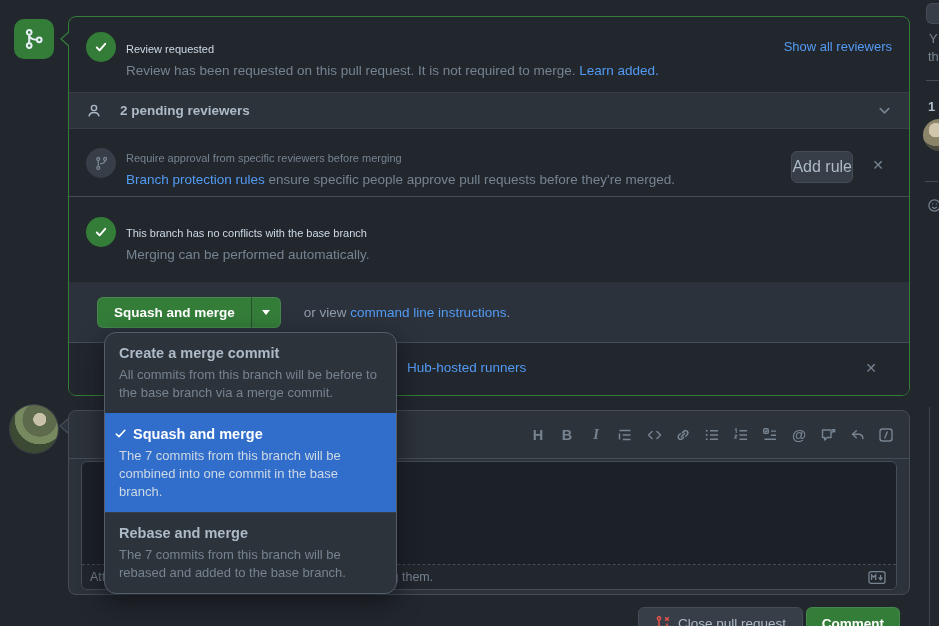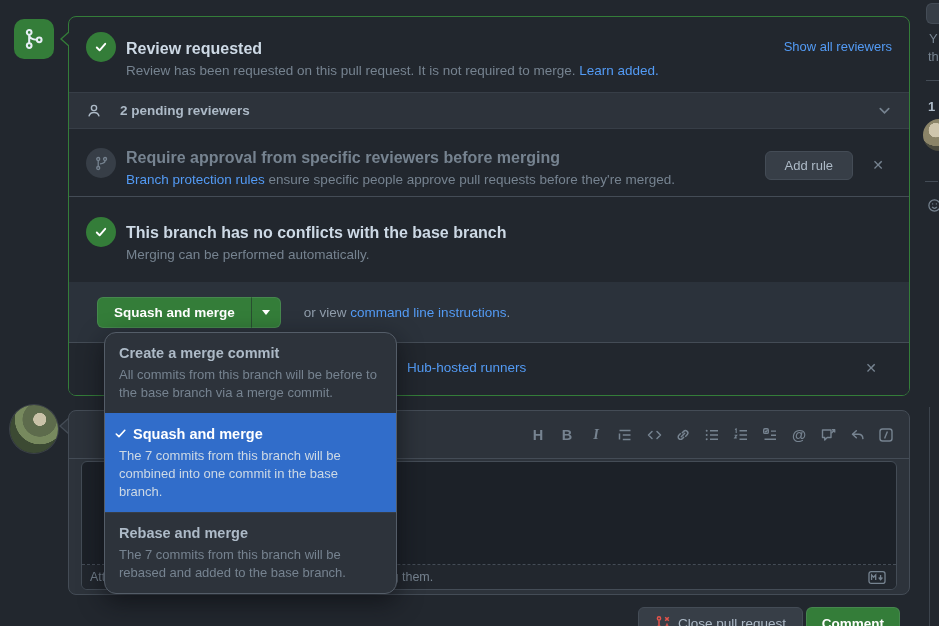--- a/index.html
+++ b/index.html
@@ -22,38 +22,38 @@
   .box-caret, .box-caret:after{ position:absolute; width:0; height:0;
     border-top:8px solid transparent; border-bottom:8px solid transparent; }
   .box-caret{ left:-9px; top:14px; border-right:9px solid #347d39; }
   .box-caret:after{ content:""; left:1.5px; top:-8px; border-right:9px solid #22272e; }
 
   .sect{ position:relative; padding-left:57px; padding-right:16px; }
   .sect .status-circle{ position:absolute; left:17px; width:30px; height:30px; border-radius:50%;
     display:flex; align-items:center; justify-content:center; }
   .circle-green{ background:#347d39; color:#fff; }
   .circle-gray{ background:#373e47; color:#768390; }
-  .sect-title{ font-size:16px; font-weight:700; color:#cdd9e5; line-height:20px; }
+  .sect-title{ font-size:11px; font-weight:400; color:#cdd9e5; line-height:20px; }
   .sect-title.muted{ color:#768390; }
   .sect-desc{ color:#768390; line-height:20px; margin-top:2px; }
   a.link{ color:#539bf5; text-decoration:none; cursor:pointer; }
 
   .sect-review{ padding-top:15px; height:76px; border-bottom:1px solid #373e47; }
   .sect-review .status-circle{ top:15px; }
   .sect-review .sect-title{ margin-top:7px; }
   .show-all{ position:absolute; right:17px; top:22px; font-size:13px; }
 
   .pending-row{ height:36px; background:#2d333b; border-bottom:1px solid #373e47;
     display:flex; align-items:center; gap:18px; padding:0 17px; font-weight:700; color:#adbac7; }
   .pending-row .chev{ margin-left:auto; color:#768390; }
 
   .sect-protect{ padding-top:19px; height:68px; border-bottom:1px solid #444c56; }
   .sect-protect .status-circle{ top:19px; }
   .btn-secondary{ position:absolute; right:56px; top:22px; background:#373e47; border:1px solid #444c56;
-    border-radius:6px; color:#adbac7; font-size:13px; font-weight:500; padding:6px 19px; cursor:pointer;
+    border-radius:6px; color:#adbac7; font-size:16px; font-weight:500; padding:6px 0; cursor:pointer;
     font-family:inherit; }
   .x-btn{ position:absolute; color:#768390; font-size:14px; cursor:pointer; line-height:1; }
   .sect-protect .x-btn{ right:25px; top:29px; }
 
   .sect-conflicts{ padding-top:20px; height:85px; }
   .sect-conflicts .status-circle{ top:20px; }
   .sect-conflicts .sect-title{ margin-top:6px; }
 
   .merge-footer{ background:#2b323b; border-radius:0 0 7px 7px; }
   .action-row{ padding:15px 0 14px 28px; display:flex; align-items:center; }

